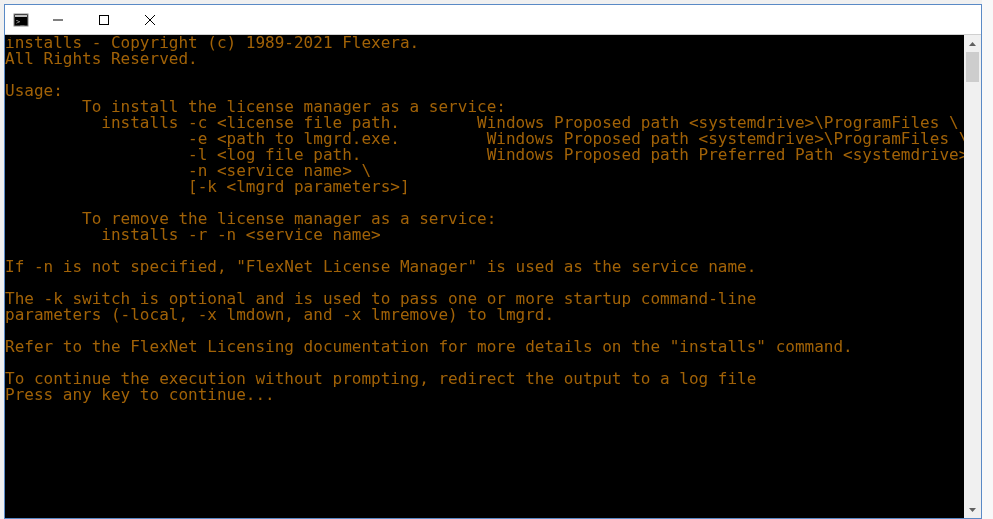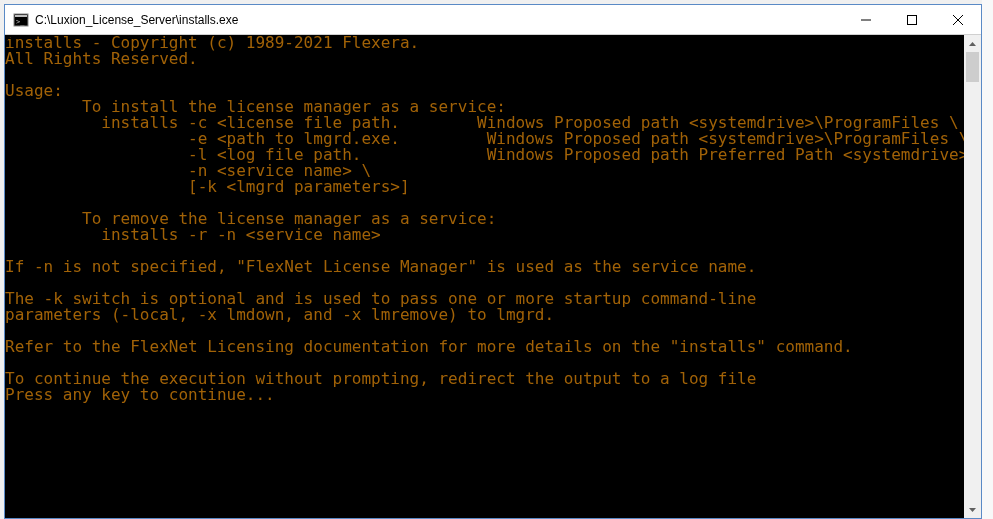--- a/index.html
+++ b/index.html
@@ -118,21 +118,20 @@
 
 <div class="window">
   <div class="titlebar">
     <span class="app-icon">
       <svg width="16" height="16" viewBox="0 0 16 16">
         <rect x="1" y="2" width="14" height="12" fill="#000" stroke="#888" stroke-width="1"></rect>
         <rect x="2" y="3" width="12" height="2" fill="#c0c0c0"></rect>
         <text x="3" y="12" font-size="7" fill="#c0c0c0" font-family="monospace">&gt;_</text>
       </svg>
     </span>
-    <span class="title">C:\Luxion_License_Server\installs.exe</span>
     <div class="controls">
       <div class="ctrl">
         <svg width="10" height="10" viewBox="0 0 10 10">
             <line x1="0" y1="5" x2="10" y2="5" stroke="currentColor" stroke-width="1"></line>
           </svg>
       </div>
       <div class="ctrl">
         <svg width="10" height="10" viewBox="0 0 10 10">
             <rect x="0.5" y="0.5" width="9" height="9" fill="none" stroke="currentColor" stroke-width="1"></rect>
           </svg>

